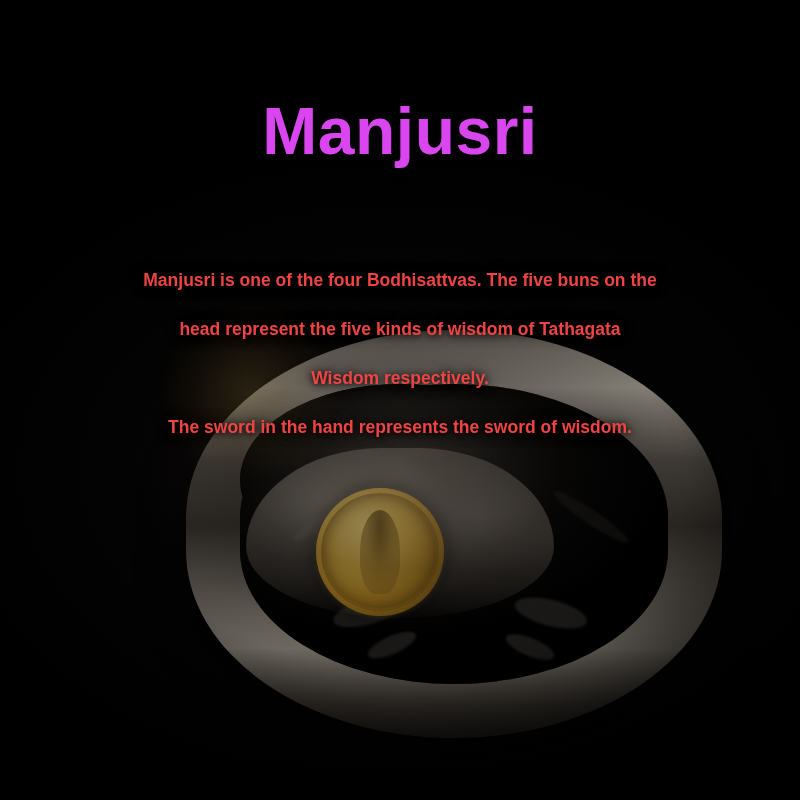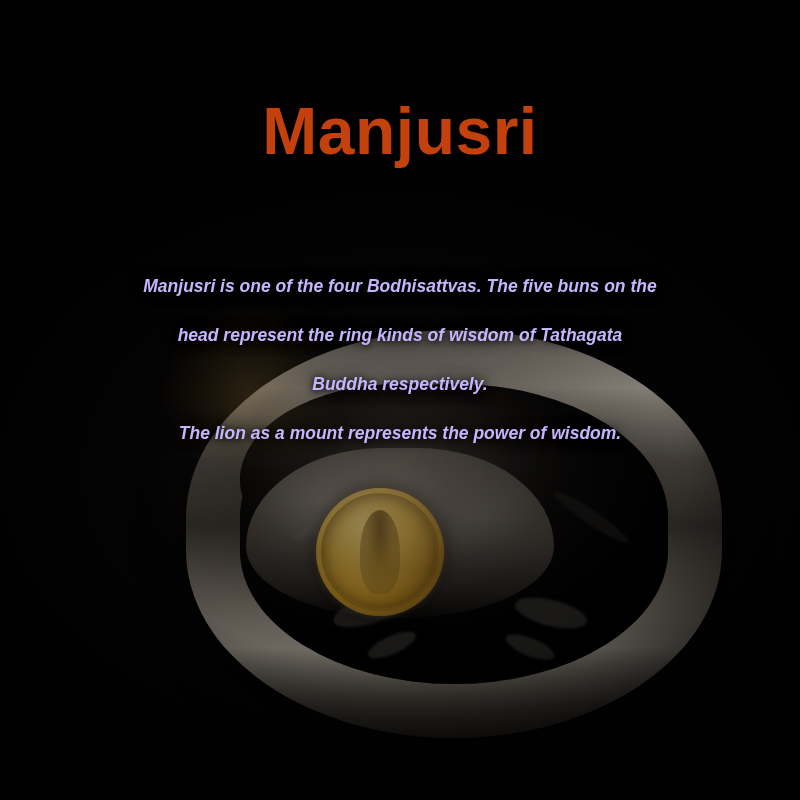--- a/index.html
+++ b/index.html
@@ -169,39 +169,38 @@
     position: absolute;
     inset: 0;
     z-index: 10;
   }
   .title {
     position: absolute;
     top: 98px;
     left: 0;
     width: 800px;
     text-align: center;
-    color: #c2410c;
+    color: #d946ef;
     font-size: 66px;
     font-weight: 700;
     letter-spacing: 0.5px;
     line-height: 1;
     text-shadow: 0 2px 10px rgba(0,0,0,0.9);
   }
   .body-text {
     position: absolute;
-    top: 262px;
+    top: 256px;
     left: 70px;
     width: 660px;
     text-align: center;
-    color: #c4b5fd;
+    color: #ef4444;
     font-size: 17.5px;
     font-weight: 700;
     line-height: 49px;
     text-shadow: 0 1px 6px rgba(0,0,0,0.95), 0 0 14px rgba(0,0,0,0.8);
-    font-style: italic;
   }
   .body-text p {
     margin: 0;
   }
 </style>
 </head>
 <body>
 
 <div class="stage">
 
@@ -224,19 +223,19 @@
       </div>
     </div>
     <div class="photo-vignette"></div>
     <div class="photo-darken"></div>
   </div>
 
   <div class="overlay">
     <div class="title">Manjusri</div>
     <div class="body-text">
       <p>Manjusri is one of the four Bodhisattvas. The five buns on the</p>
-      <p>head represent the ring kinds of wisdom of Tathagata</p>
-      <p>Buddha respectively.</p>
-      <p>The lion as a mount represents the power of wisdom.</p>
+      <p>head represent the five kinds of wisdom of Tathagata</p>
+      <p>Wisdom respectively.</p>
+      <p>The sword in the hand represents the sword of wisdom.</p>
     </div>
   </div>
 
 </div>
 
 </body></html>

